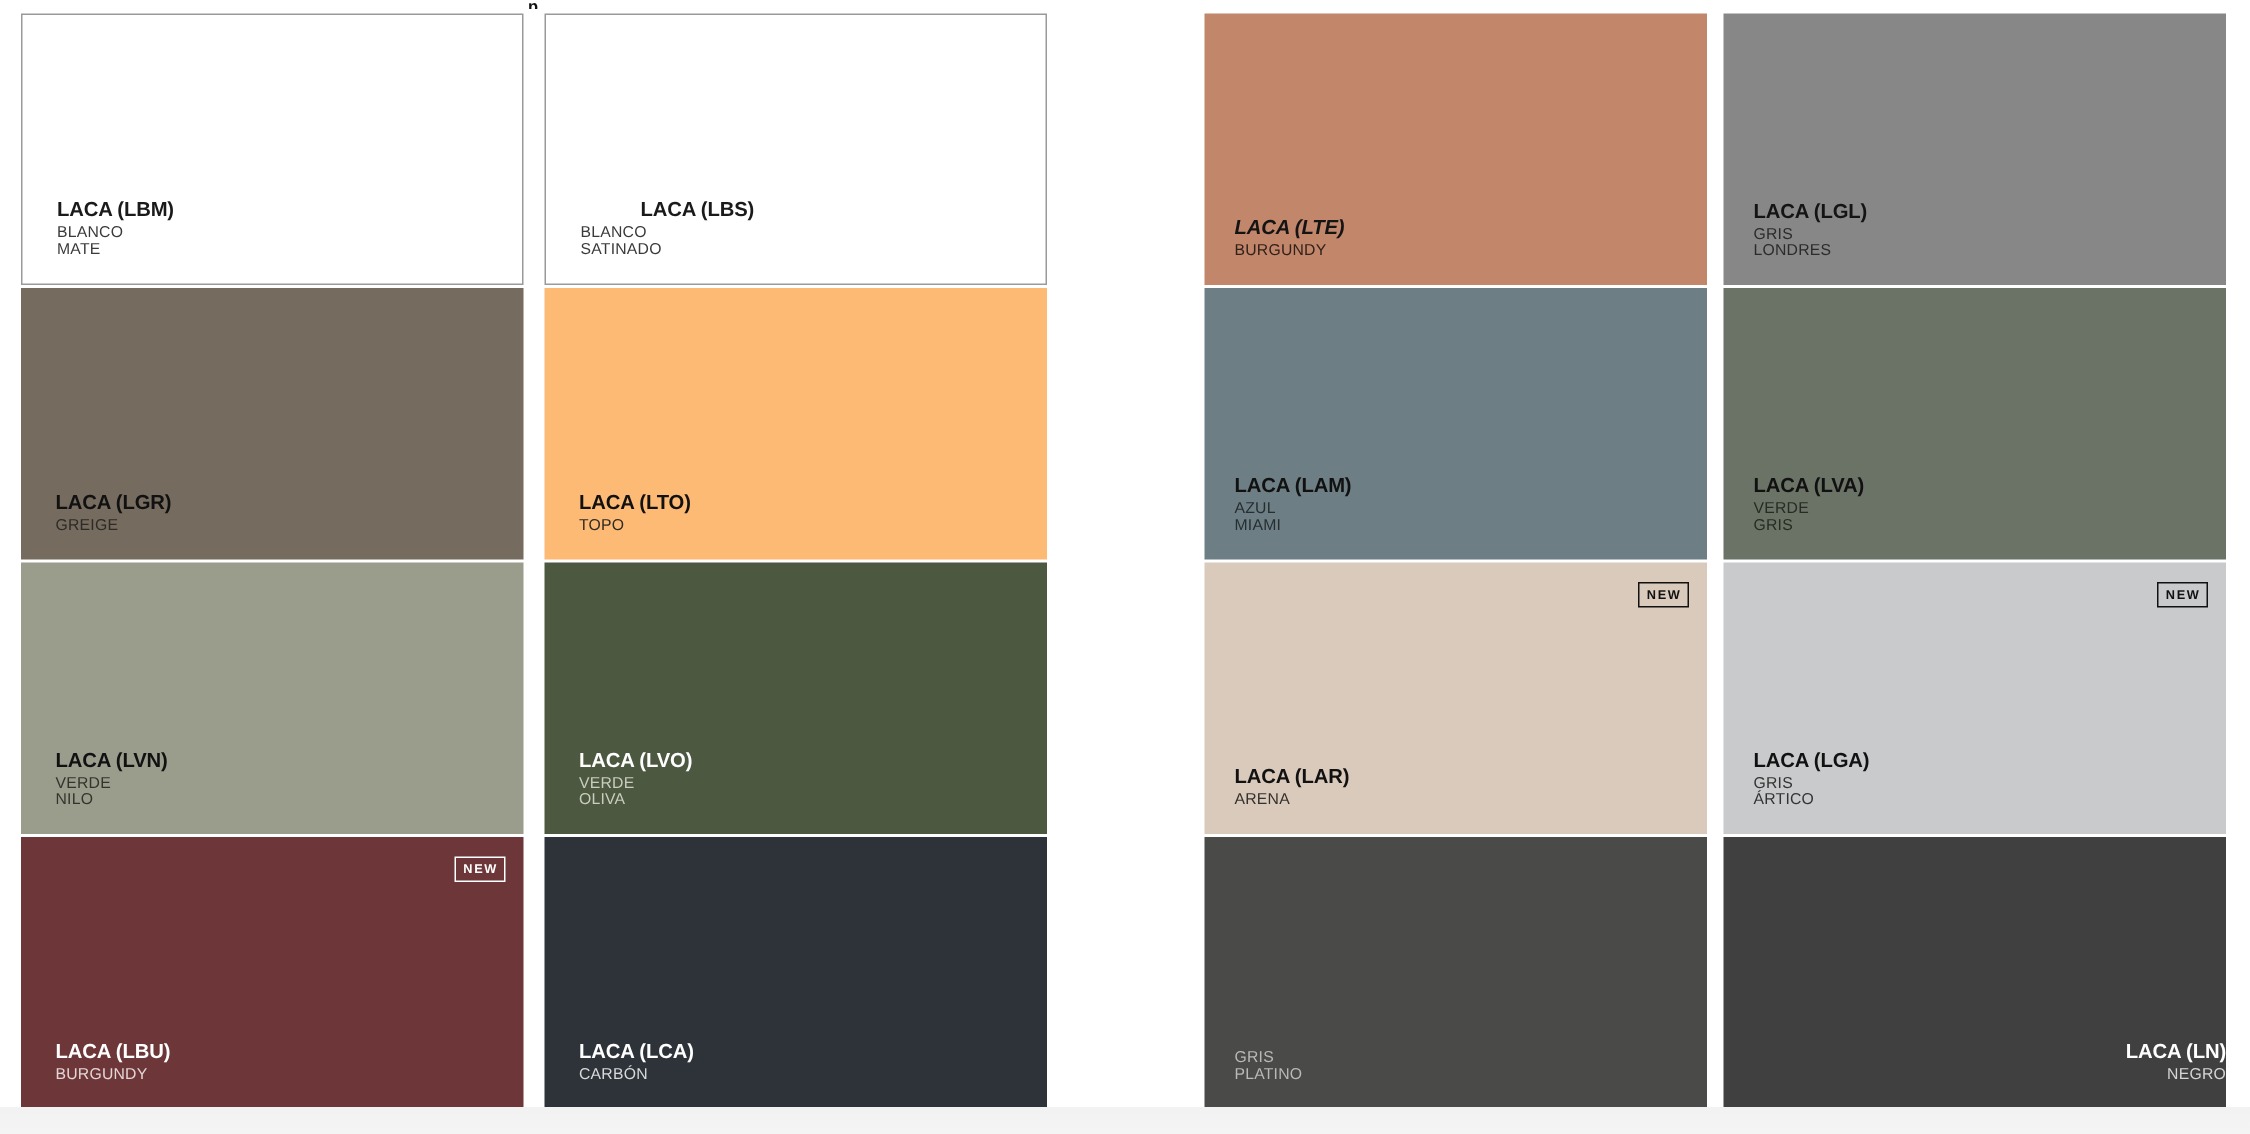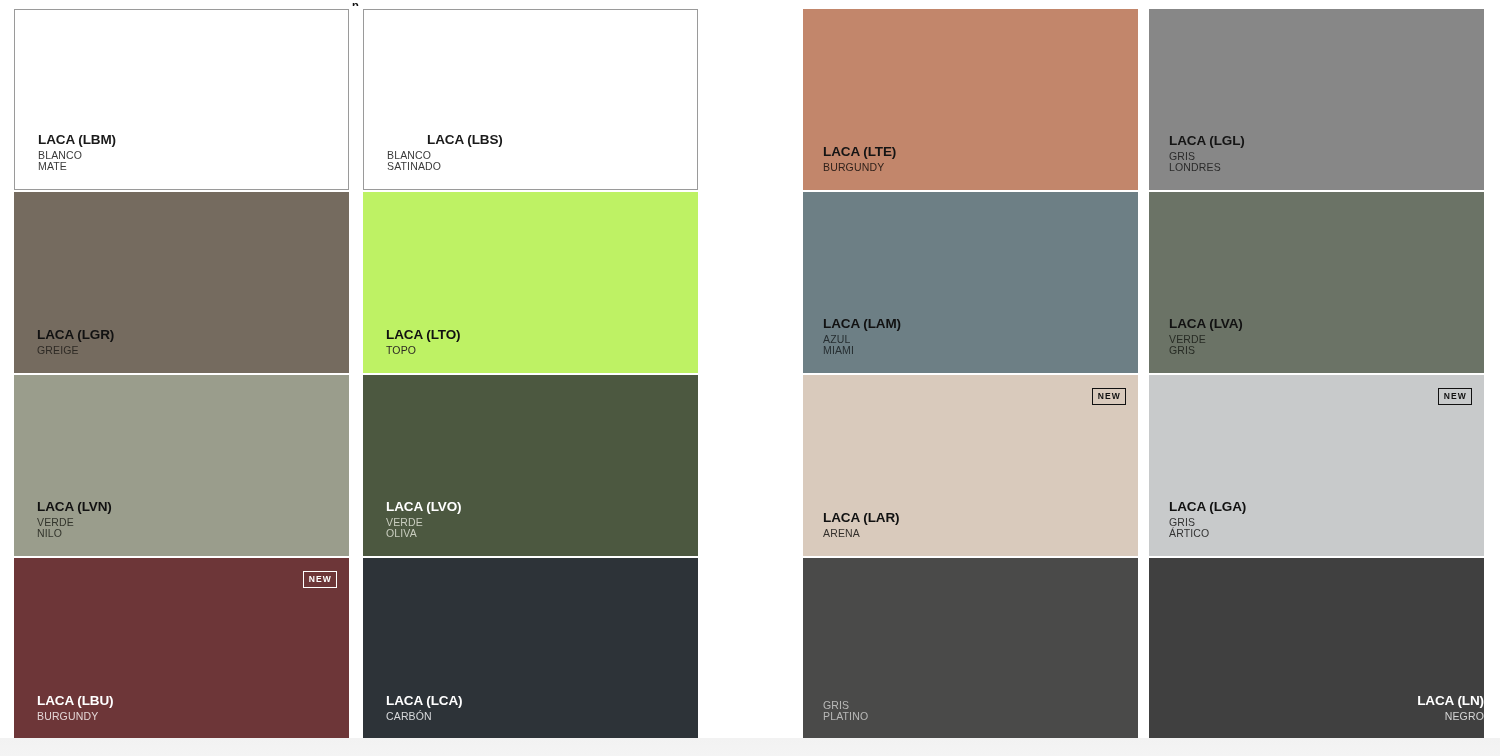--- a/index.html
+++ b/index.html
@@ -96,21 +96,21 @@
         </div>
         <div class="swatch outlined" style="background: rgb(255, 255, 255);">
           <div class="sw-title" style="color: rgb(26, 26, 26); margin-left: 40px;">LACA (LBS)</div>
           <div class="sw-sub" style="color: rgb(58, 58, 58);">BLANCO</div>
           <div class="sw-sub" style="color: rgb(58, 58, 58);">SATINADO</div>
         </div>
         <div class="swatch" style="background: rgb(117, 107, 95);">
           <div class="sw-title" style="color: rgb(17, 17, 17);">LACA (LGR)</div>
           <div class="sw-sub" style="color: rgb(46, 42, 37);">GREIGE</div>
         </div>
-        <div class="swatch" style="background: #bef264;">
+        <div class="swatch" style="background: #fdba74;">
           <div class="sw-title" style="color: rgb(17, 17, 17);">LACA (LTO)</div>
           <div class="sw-sub" style="color: rgb(46, 42, 37);">TOPO</div>
         </div>
         <div class="swatch" style="background: rgb(154, 157, 140);">
           <div class="sw-title" style="color: rgb(17, 17, 17);">LACA (LVN)</div>
           <div class="sw-sub" style="color: rgb(51, 53, 44);">VERDE</div>
           <div class="sw-sub" style="color: rgb(51, 53, 44);">NILO</div>
         </div>
         <div class="swatch" style="background: rgb(76, 88, 64);">
           <div class="sw-title" style="color: rgb(255, 255, 255);">LACA (LVO)</div>
@@ -127,21 +127,21 @@
         <div class="swatch" style="background: rgb(45, 51, 56);">
           <div class="sw-title" style="color: rgb(255, 255, 255);">LACA (LCA)</div>
           <div class="sw-sub" style="color: rgb(216, 218, 220);">CARBÓN</div>
         </div>
       </div>
   </div>
 
   <div class="panel" id="panel-right">
     <div class="grid" id="grid-right">
         <div class="swatch" style="background: rgb(194, 134, 107);">
-          <div class="sw-title" style="color: rgb(20, 20, 20);">LACA (LTE)</div>
+          <div class="sw-title" style="color: rgb(20, 20, 20); font-style: italic;">LACA (LTE)</div>
           <div class="sw-sub" style="color: rgb(48, 33, 26);">BURGUNDY</div>
         </div>
         <div class="swatch" style="background: rgb(135, 135, 135);">
           <div class="sw-title" style="color: rgb(20, 20, 20);">LACA (LGL)</div>
           <div class="sw-sub" style="color: rgb(43, 43, 43);">GRIS</div>
           <div class="sw-sub" style="color: rgb(43, 43, 43);">LONDRES</div>
         </div>
         <div class="swatch" style="background: rgb(109, 127, 133);">
           <div class="sw-title" style="color: rgb(17, 17, 17);">LACA (LAM)</div>
           <div class="sw-sub" style="color: rgb(38, 46, 49);">AZUL</div>

